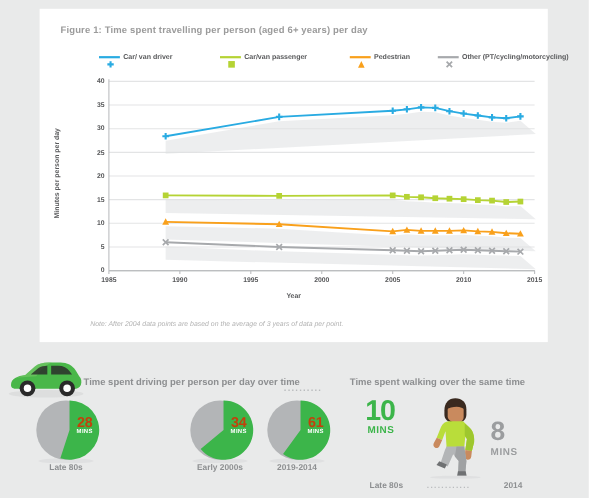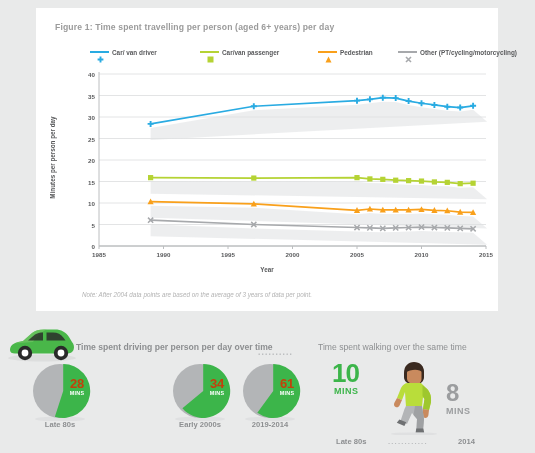--- a/index.html
+++ b/index.html
@@ -71,21 +71,21 @@
   .cap-driving {
     position: absolute; left: 76px; top: 31px;
     font-size: 8.6px; font-weight: bold; color: #8d8f91; white-space: nowrap;
   }
   .dots-sep {
     position: absolute; left: 258px; top: 36px;
     font-size: 8.6px; font-weight: bold; color: #b9bbbd; letter-spacing: 1.1px;
   }
   .cap-walking {
     position: absolute; left: 318px; top: 31px;
-    font-size: 8.6px; font-weight: normal; color: #8d8f91; white-space: nowrap;
+    font-size: 8.6px; font-weight: bold; color: #8d8f91; white-space: nowrap;
   }
   .pies { position: absolute; left: 30px; top: 52px; width: 280px; height: 90px; }
   .pie-cell { position: absolute; top: 0; width: 60px; }
   .pie-label {
     position: absolute; top: 57px; width: 72px; left: -6px;
     text-align: center; font-size: 7.6px; font-weight: bold; color: #8d8f91;
     white-space: nowrap;
   }
   .pie-val {
     position: absolute; left: 30px; top: 14px; width: 34px;

